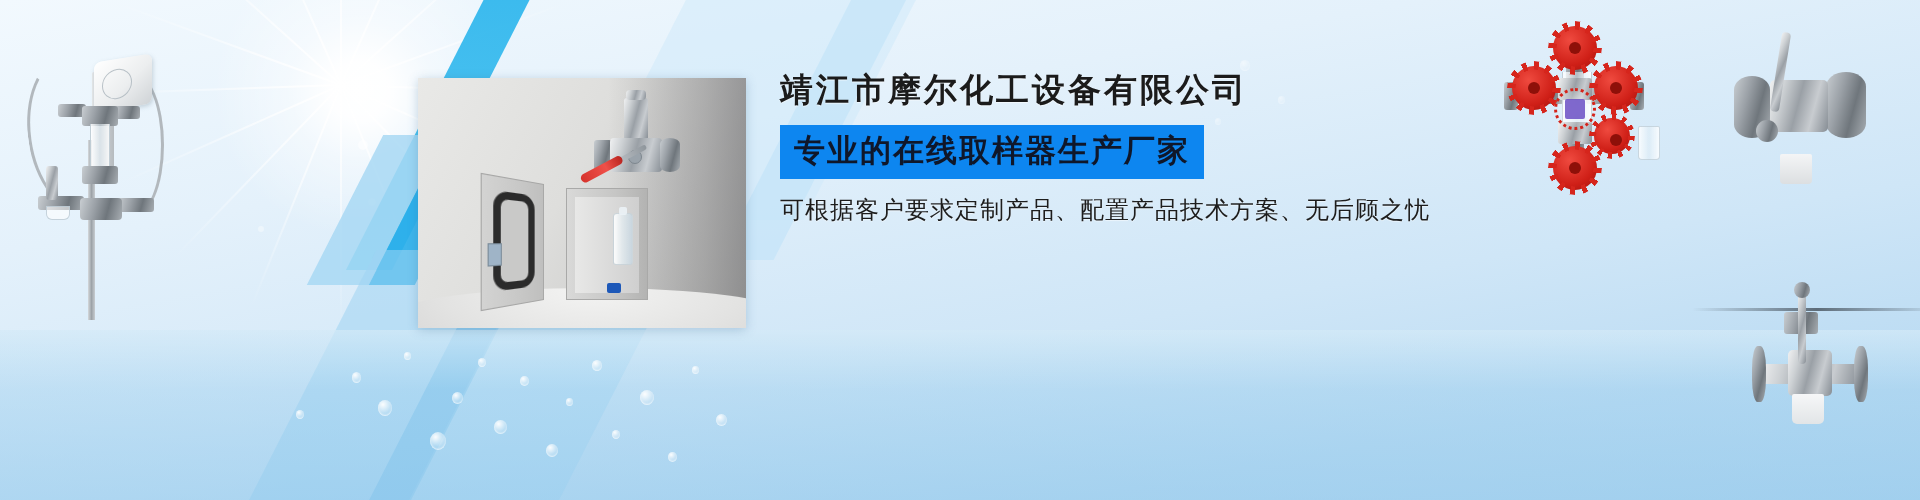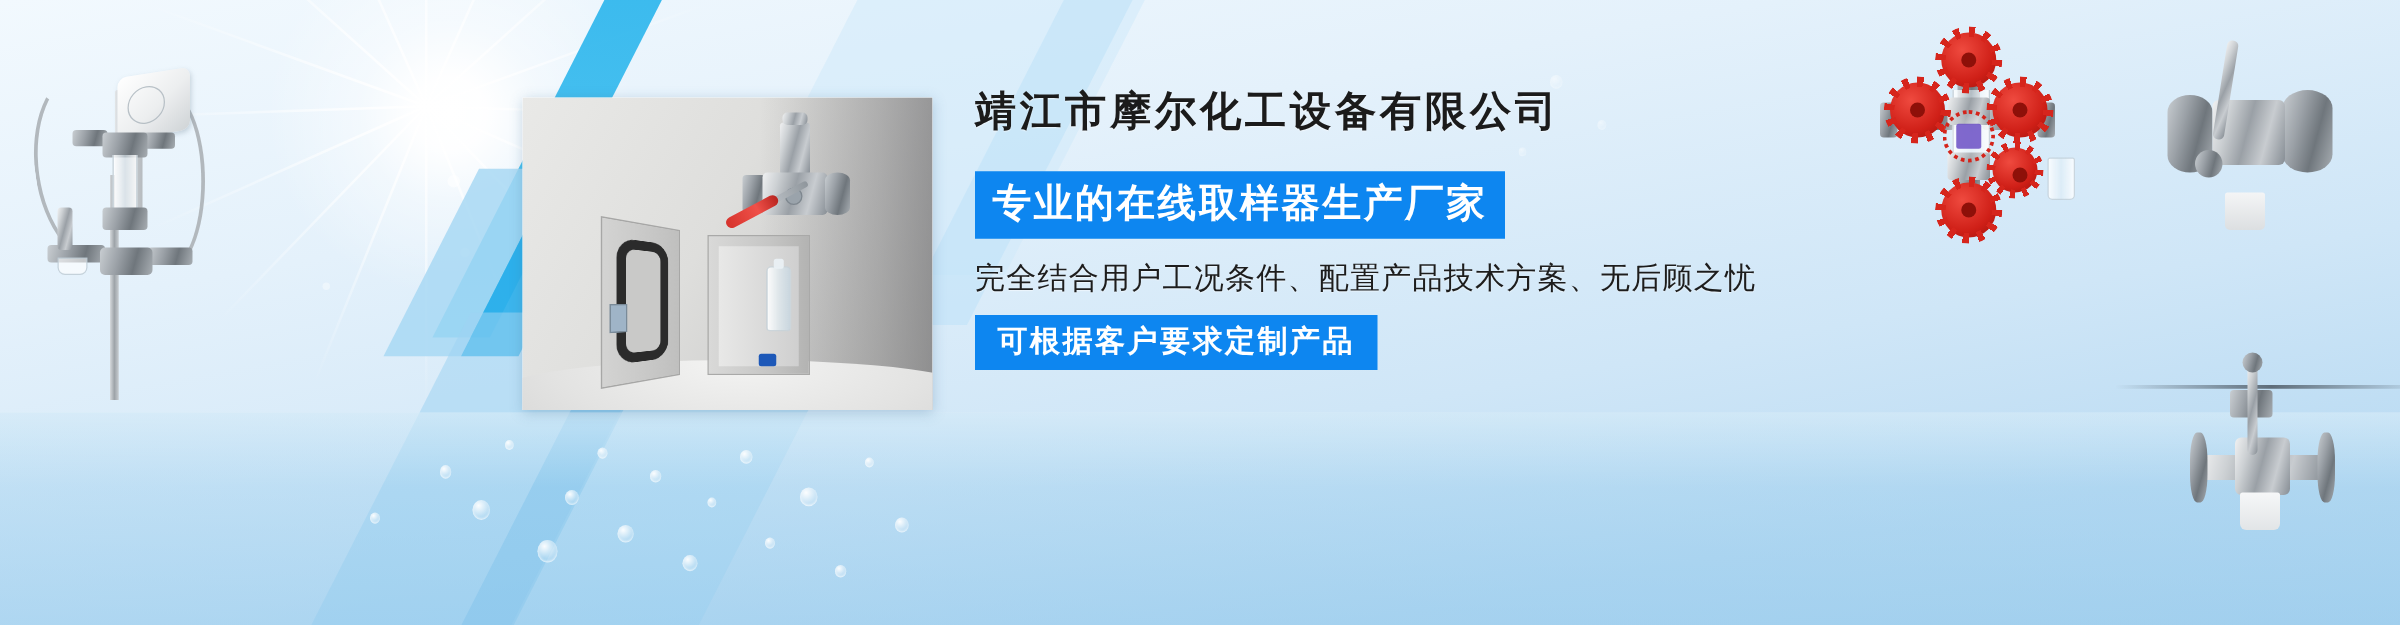--- a/index.html
+++ b/index.html
@@ -206,22 +206,22 @@
 
   
   .copy{position:absolute;left:780px;top:70px;width:640px;}
   .company{
     font-family:"Liberation Serif","DejaVu Serif",serif;
     font-size:33px;font-weight:700;color:#1b1b1b;letter-spacing:3px;
     line-height:1.25;white-space:nowrap;
     text-shadow:0 1px 1px rgba(255,255,255,.6);
   }
   .headline{
-    display:inline-block;margin-top:26px;
-    background:#0d86f0;color:#ffffff;
+    display:inline-block;margin-top:14px;
+    background:#0d86f0;color:#0f172a;
     font-size:31px;font-weight:700;letter-spacing:2px;
     padding:5px 14px 7px 14px;white-space:nowrap;
     font-family:"DejaVu Sans","Liberation Sans",sans-serif;
   }
   .subline{
     margin-top:15px;font-size:24px;color:#1d1d1d;letter-spacing:1px;
     white-space:nowrap;font-family:"DejaVu Sans","Liberation Sans",sans-serif;
     text-shadow:0 1px 1px rgba(255,255,255,.55);
   }
   .tagline{
@@ -354,22 +354,21 @@
         <div class="badge-dot"></div>
         <div class="handle-rod"></div>
         <div class="red-handle"></div>
       </div>
     </div>
   </div>
 
   <div class="copy">
     <div class="company">靖江市摩尔化工设备有限公司</div>
     <div><span class="headline">专业的在线取样器生产厂家</span></div>
-    <div class="subline">完全结合用户工况条件、配置产品技术方案、无后顾之忧</div>
-    <div><span class="tagline">可根据客户要求定制产品</span></div>
+    <div class="subline">可根据客户要求定制产品、配置产品技术方案、无后顾之忧</div>
   </div>
 
   <div class="prod rt-prod">
     <div class="rt-blk metal-d" style="left:36px;top:58px;width:38px;height:16px;"></div>
     <div class="rt-blk metal-d" style="left:96px;top:58px;width:40px;height:16px;"></div>
     <div class="rt-blk metal-d" style="left:76px;top:18px;width:18px;height:34px;"></div>
     <div class="rt-blk metal-d" style="left:76px;top:100px;width:18px;height:32px;"></div>
     <div class="rt-tube glass-tube"></div>
     <div class="rt-blk metal" style="left:68px;top:48px;width:34px;height:22px;"></div>
     <div class="rt-blk metal" style="left:68px;top:92px;width:34px;height:22px;"></div>

